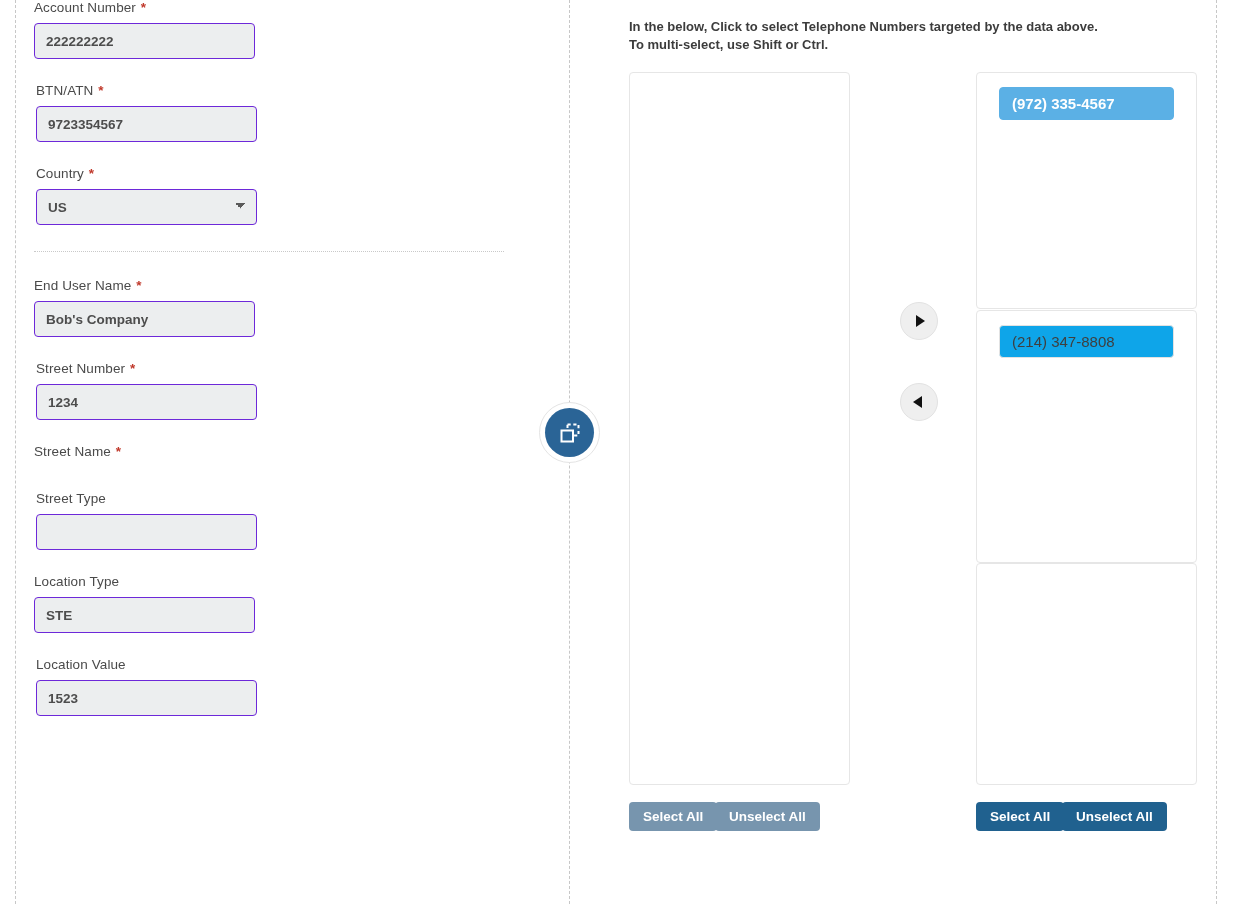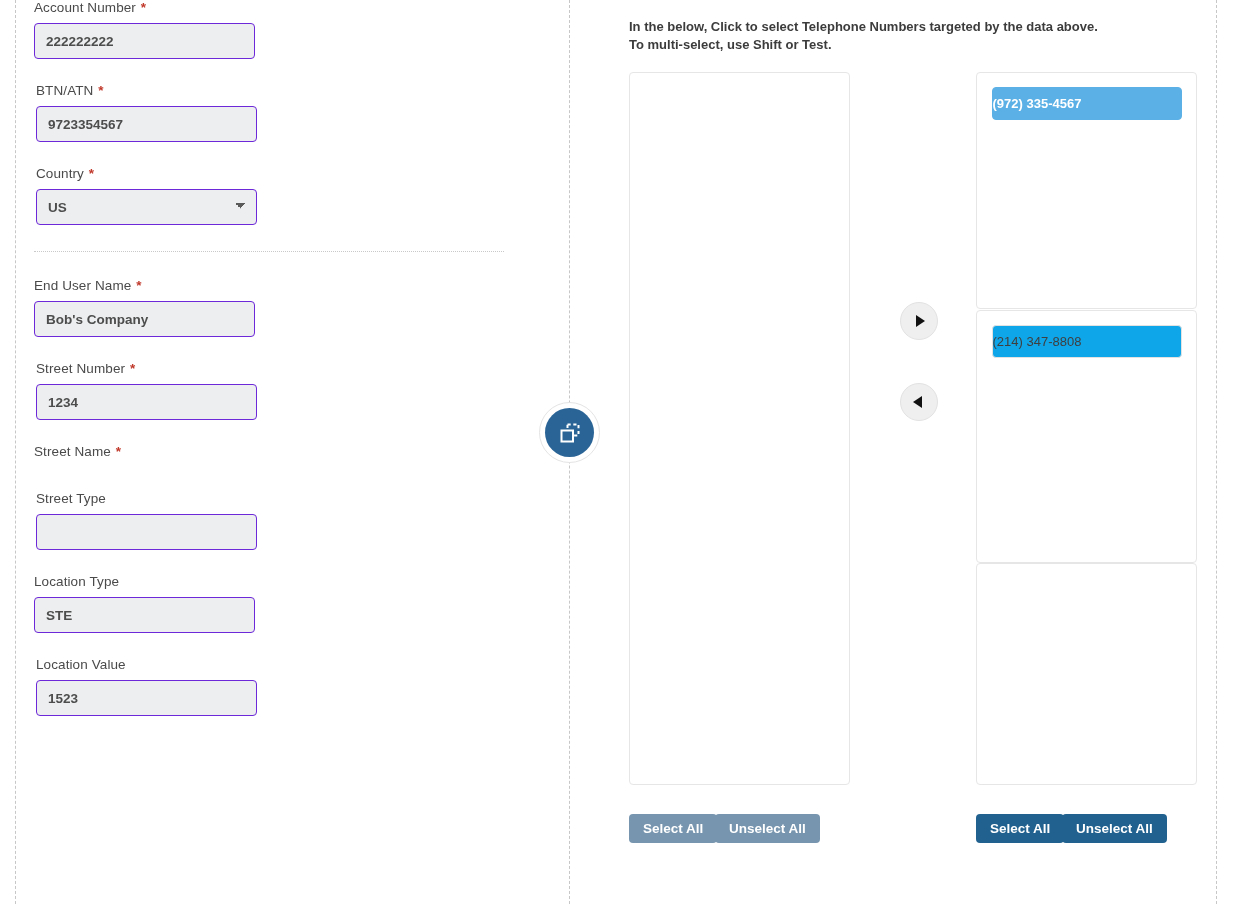--- a/index.html
+++ b/index.html
@@ -140,26 +140,26 @@
     left: 629px; top: 72px;
     width: 221px; height: 713px;
   }
   #right-list-1 { left: 976px; top: 72px;  width: 221px; height: 237px; }
   #right-list-2 { left: 976px; top: 310px; width: 221px; height: 253px; }
   #right-list-3 { left: 976px; top: 563px; width: 221px; height: 222px; }
 
   .phone-item {
     display: block;
     margin: 14px auto 0 auto;
-    width: 190px;
+    width: 175px;
     height: 33px;
     line-height: 31px;
     border-radius: 4px;
-    font-size: 13px;
-    padding: 0 0;
+    font-size: 15px;
+    padding: 0 12px;
     cursor: pointer;
   }
   .phone-item.selected {
     background: #5bb0e5;
     border: 1px solid #5bb0e5;
     color: #ffffff;
     font-weight: 700;
   }
   .phone-item.unselected {
     background: #0ea5e9;
@@ -197,21 +197,20 @@
     height: 29px;
     border: none;
     border-radius: 4px;
     color: #ffffff;
     font-size: 13.5px;
     font-weight: 700;
     font-family: "Liberation Sans", "DejaVu Sans", sans-serif;
     cursor: pointer;
     padding: 0 14px;
     line-height: 29px;
-    margin-top: 12px;
   }
   .btn-muted  { background: #7795ae; }
   .btn-primary{ background: #20618f; }
   #left-select-all    { left: 629px; top: 802px; }
   #left-unselect-all  { left: 715px; top: 802px; }
   #right-select-all   { left: 976px; top: 802px; }
   #right-unselect-all { left: 1062px; top: 802px; }
 </style>
 </head>
 <body>
@@ -270,21 +269,21 @@
         <rect x="10.5" y="4.5" width="11" height="11" fill="none" stroke="#ffffff" stroke-width="2" stroke-dasharray="3.2 2.6"></rect>
         <rect x="4.5" y="10.5" width="11.5" height="11" fill="#2a6496" stroke="#ffffff" stroke-width="2"></rect>
       </svg>
     </div>
   </div>
 
   <div class="right-panel"></div>
 
   <div class="instructions">
     <div>In the below, Click to select Telephone Numbers targeted by the data above.</div>
-    <div>To multi-select, use Shift or Test.</div>
+    <div>To multi-select, use Shift or Ctrl.</div>
   </div>
 
   <div class="list-box" id="left-list"></div>
 
   <button class="arrow-btn" id="arrow-right">
     <span class="tri tri-right"></span>
   </button>
   <button class="arrow-btn" id="arrow-left">
     <span class="tri tri-left"></span>
   </button>

